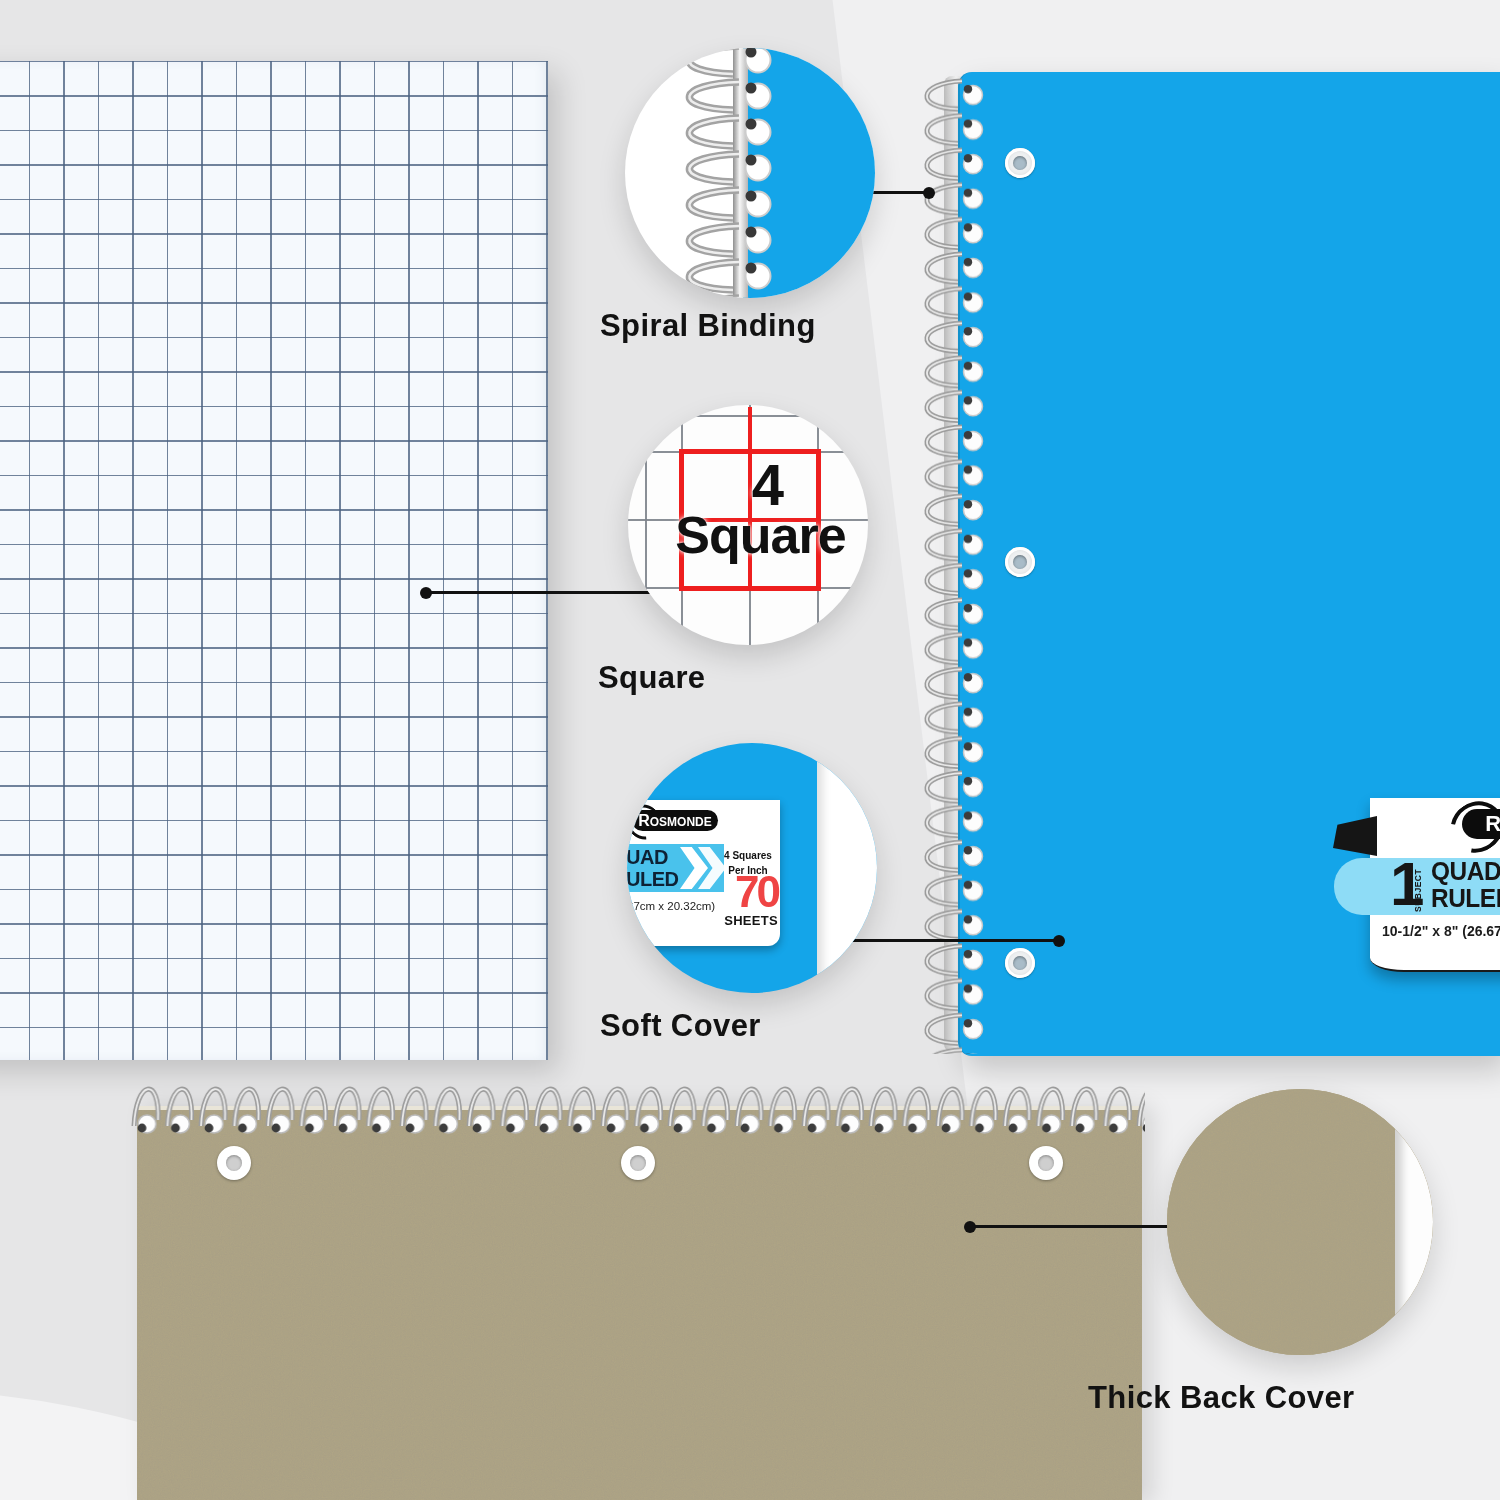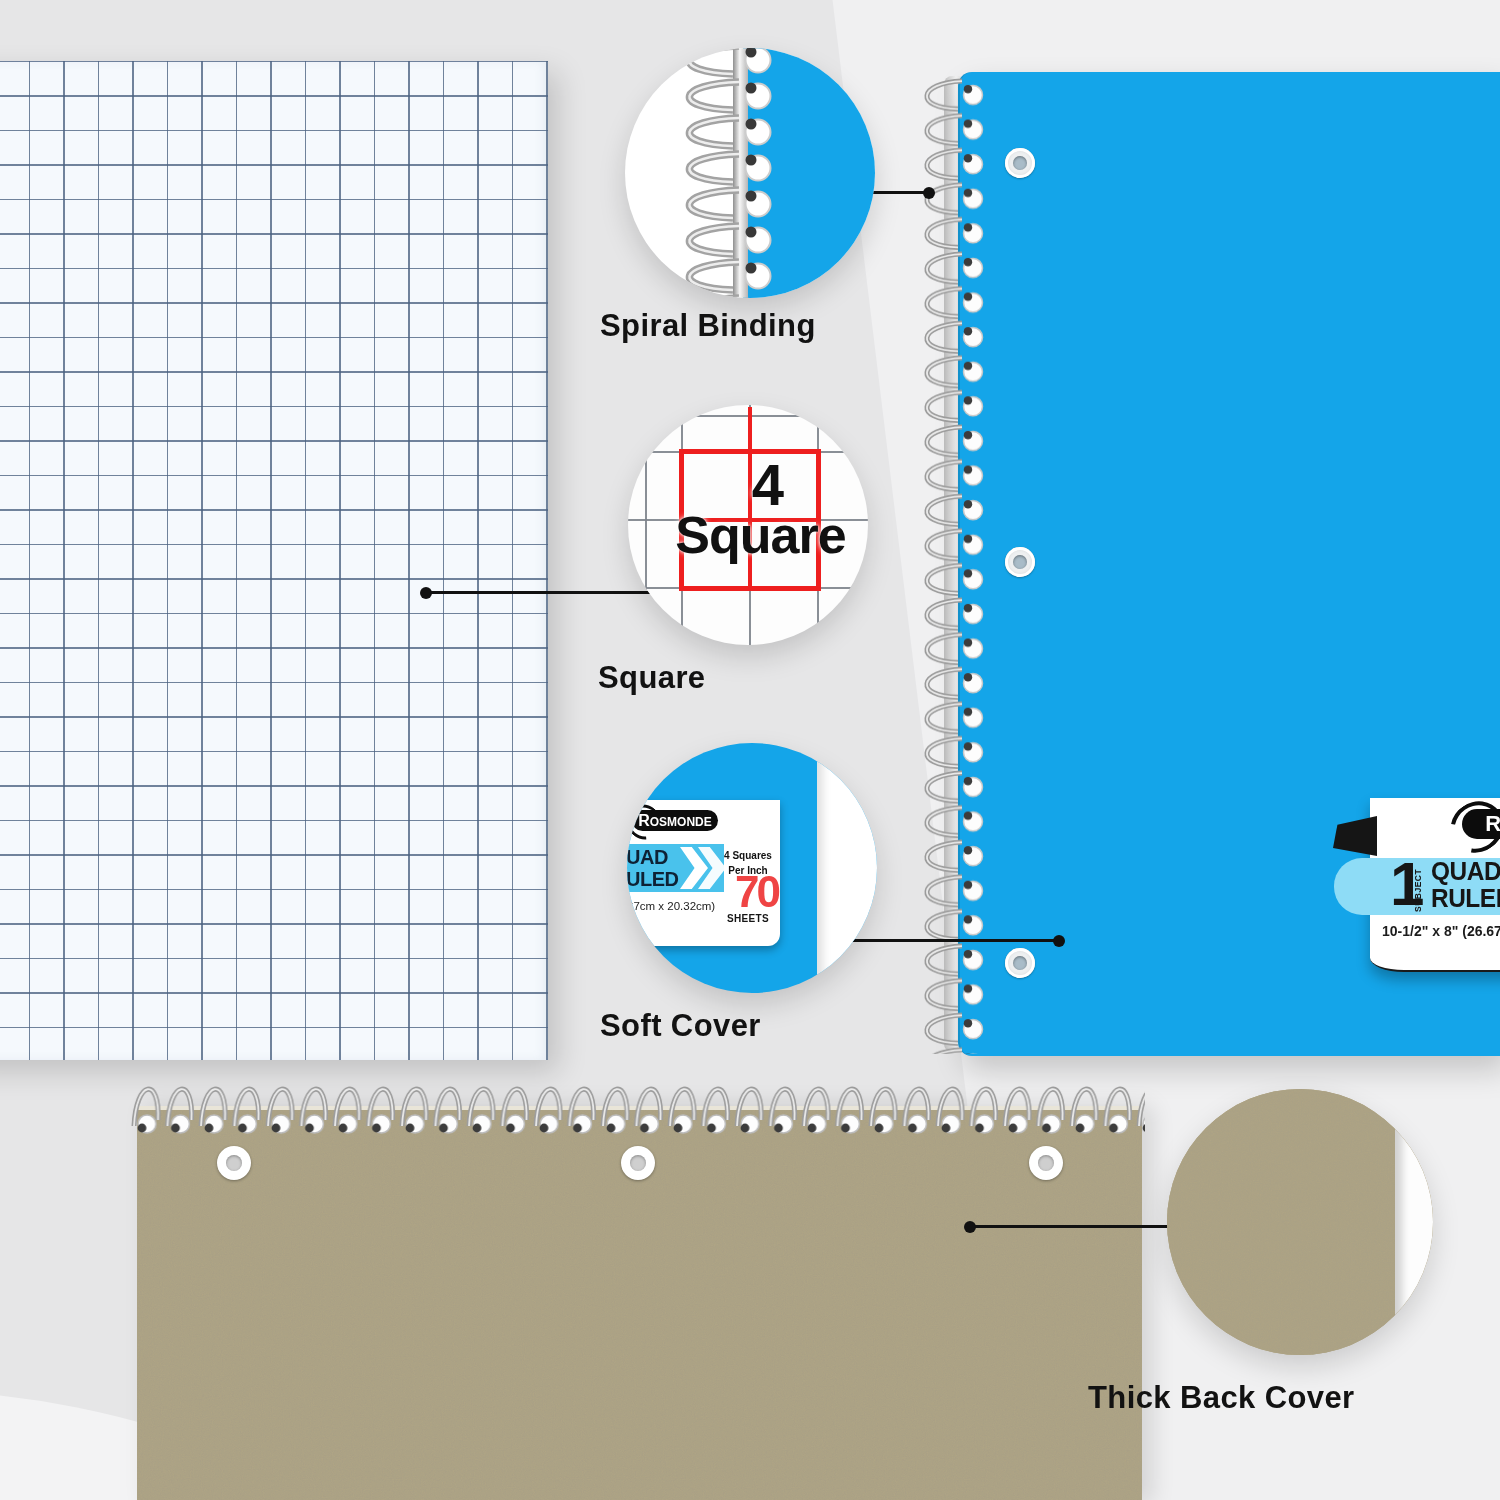--- a/index.html
+++ b/index.html
@@ -60,21 +60,21 @@
   .ml-logo{position:absolute;left:8px;top:10px;width:86px;height:21px;background:#0d0d0d;border-radius:11px;
     color:#fff;font-size:12px;line-height:21px;font-weight:700;text-align:center;text-transform:uppercase;}
   .ml-logo::first-letter{font-size:16px;}
   .ml-band{position:absolute;left:0;top:44px;width:100px;height:48px;background:#49c2ec;}
   .ml-ruled{position:absolute;left:2px;top:46px;font-size:20px;line-height:22px;font-weight:800;color:#0e2235;letter-spacing:-.5px;}
   .chev{position:absolute;top:47px;width:28px;height:42px;background:#fff;
     clip-path:polygon(0 0,42% 0,100% 50%,42% 100%,0 100%,52% 50%);}
   .chev.c1{left:56px;} .chev.c2{left:74px;opacity:.95;}
   .ml-sq{position:absolute;left:94px;top:48px;width:60px;text-align:center;font-size:10px;line-height:15px;font-weight:600;color:#111;}
   .ml-70{position:absolute;left:94px;top:72px;width:60px;text-align:right;font-size:44px;line-height:40px;font-weight:800;letter-spacing:-3px;color:#ef4444;}
-  .ml-sheets{position:absolute;left:94px;top:113px;width:60px;text-align:center;font-size:10px;font-weight:800;letter-spacing:.3px;color:#151515;}
+  .ml-sheets{position:absolute;left:94px;top:113px;width:60px;text-align:right;font-size:13px;font-weight:800;letter-spacing:.3px;color:#151515;}
   .ml-dims{position:absolute;left:3px;top:100px;font-size:11.5px;color:#222;}
   
   .c-back{left:1167px;top:1089px;width:266px;height:266px;background:#aca17f;}
   .c-back .page-sliver{position:absolute;left:228px;top:0;width:38px;height:266px;background:#fdfdfd;
     box-shadow:inset 7px 0 9px rgba(0,0,0,.18);}
   
   .nb-blue-pages{left:944px;top:76px;width:22px;height:976px;border-radius:8px;
     background:linear-gradient(90deg,#bdbdbd,#f3f3f3 55%,#d4d4d4);z-index:20;}
   .nb-blue{left:958px;top:72px;width:542px;height:984px;background:#14a5e9;
     border-radius:14px 0 0 14px;z-index:21;box-shadow:6px 14px 30px rgba(0,0,0,.18);

